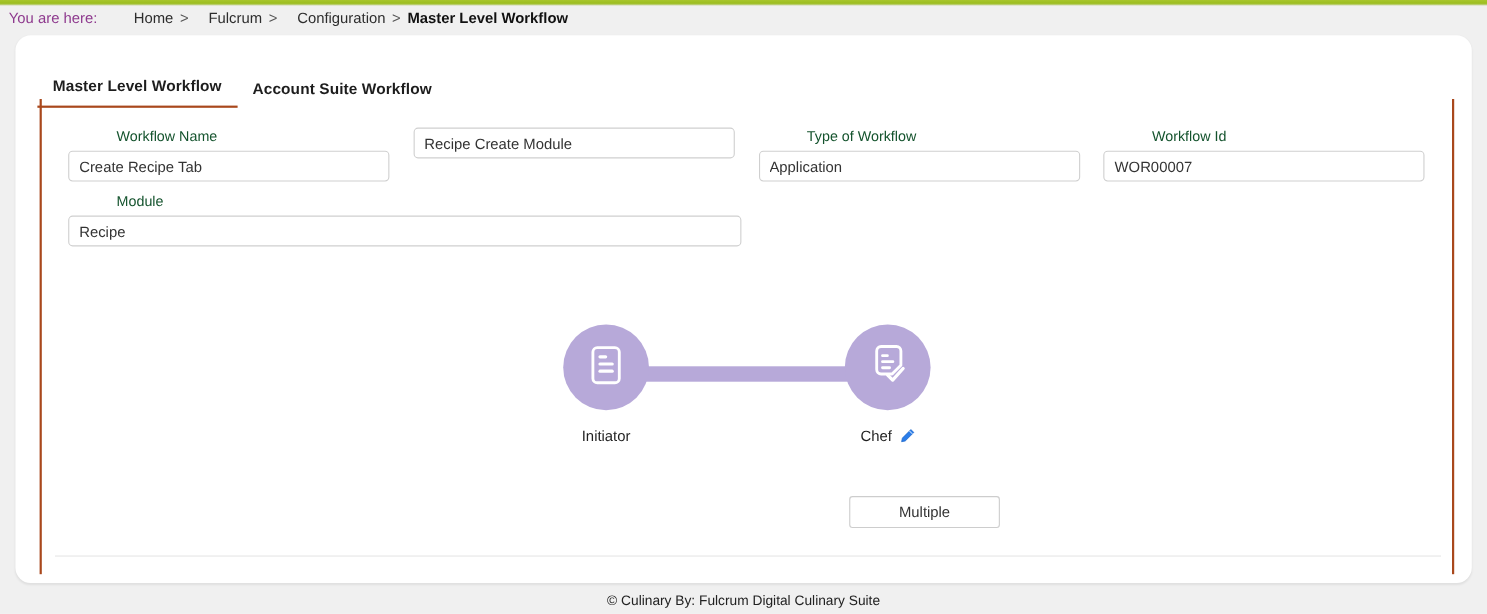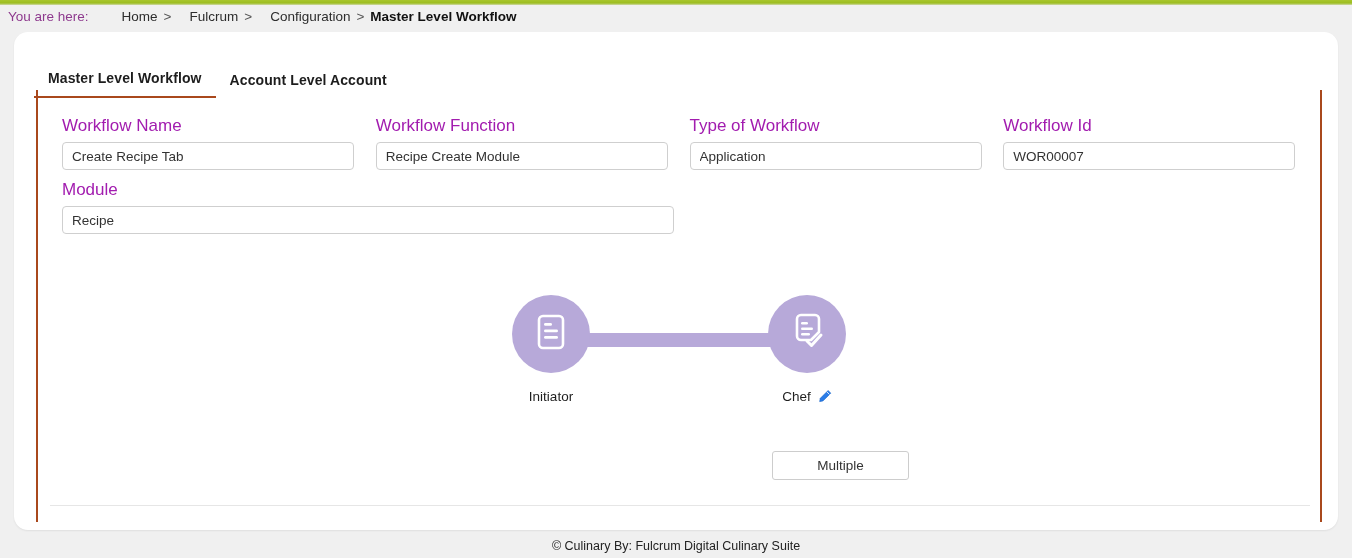--- a/index.html
+++ b/index.html
@@ -56,21 +56,21 @@
     border-right: 2px solid #a9481c;
   }
 
   .fields {
     position: absolute; top: 26px; left: 24px; width: 1255px;
   }
   .field-row { display: flex; gap: 0; }
   .field { width: 320px; margin-bottom: 10px; }
   .field.wide { width: 640px; }
   .field-label {
-    font-size: 17px; color: #a21caf; margin-bottom: 6px; display: block;
+    font-size: 13px; color: #14532d; margin-bottom: 6px; display: block; margin-left: 44px;
   }
   .field-input {
     width: 292px; height: 28px;
     border: 1px solid #cfcfcf; border-radius: 4px;
     background: #fff; font-size: 13.5px; color: #333;
     padding: 0 9px; font-family: "Liberation Sans", sans-serif;
     outline: none;
   }
   .field.wide .field-input { width: 612px; }
 
@@ -140,34 +140,33 @@
     <span class="crumb-current">Master Level Workflow</span>
   </div>
 
   <div class="card">
 
     <div class="tabs">
       <div class="tab active">
         <span>Master Level Workflow</span>
       </div>
       <div class="tab">
-        <span>Account Level Account</span>
+        <span>Account Suite Workflow</span>
       </div>
     </div>
 
     <div class="content-frame">
 
       <div class="fields">
         <div class="field-row">
           <div class="field">
             <label class="field-label">Workflow Name</label>
             <input class="field-input" type="text" value="Create Recipe Tab" style="">
           </div>
           <div class="field">
-            <label class="field-label">Workflow Function</label>
             <input class="field-input" type="text" value="Recipe Create Module" style="">
           </div>
           <div class="field">
             <label class="field-label">Type of Workflow</label>
             <input class="field-input" type="text" value="Application" style="">
           </div>
           <div class="field">
             <label class="field-label">Workflow Id</label>
             <input class="field-input" type="text" value="WOR00007" style="">
           </div>

